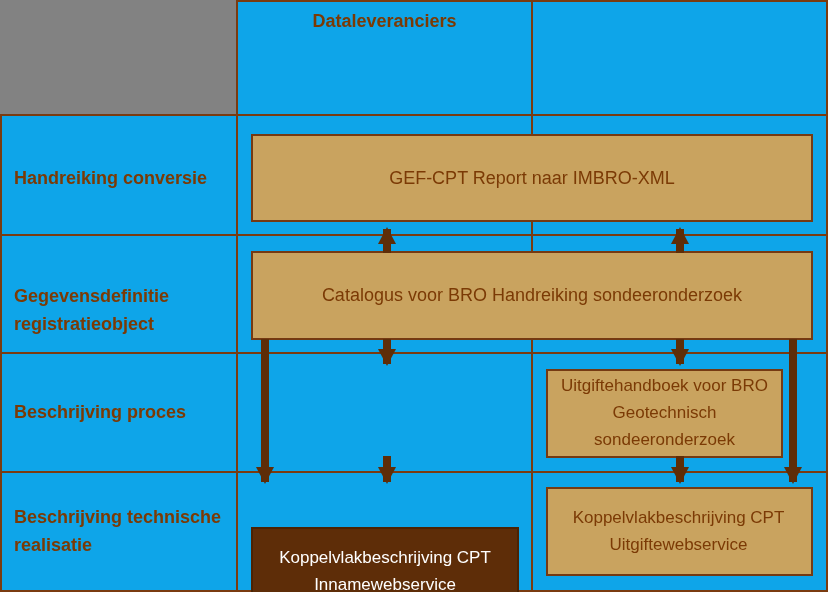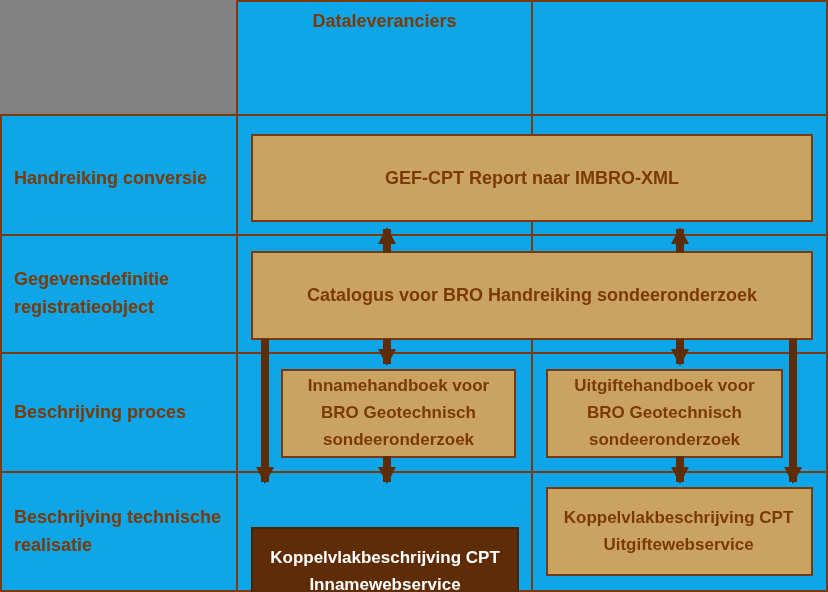--- a/index.html
+++ b/index.html
@@ -29,21 +29,21 @@
     line-height: 1.55; text-align: left;
   }
   .row-label > span { max-width: 212px; }
   .box {
     position: absolute;
     background: #c9a35f;
     border: 2px solid #753a12;
     box-sizing: border-box;
     display: flex; align-items: center; justify-content: center;
     text-align: center;
-    color: #7b3a05; font-weight: bold;
+    color: #7b3a05; font-weight: normal;
     padding: 2px 10px;
   }
   .box.big { font-size: 18px; }
   .box.small { font-size: 17px; line-height: 1.58; }
   .box.dark {
     background: #5e2d08;
     border-color: #4a2304;
     color: #ffffff;
     margin-top: 40px;
   }
@@ -68,35 +68,34 @@
   <div class="gridline" style="left:0; top:471px; width:828px; height:2px;"></div>
   <div class="gridline" style="left:0; top:116px; width:2px; height:476px;"></div>
   <div class="gridline" style="left:826px; top:0; width:2px; height:592px;"></div>
   <div class="gridline" style="left:0; top:590px; width:828px; height:2px;"></div>
 
   <div class="col-header" style="left:238px; width:293px;">Dataleveranciers</div>
 
   <div class="row-label" style="top:120px; height:118px;">
     <span>Handreiking conversie</span>
   </div>
-  <div class="row-label" style="top:236px; height:116px;">
+  <div class="row-label" style="top:253px; height:116px;">
     <span>Gegevensdefinitie registratieobject</span>
   </div>
   <div class="row-label" style="top:354px; height:117px;">
     <span>Beschrijving proces</span>
   </div>
   <div class="row-label" style="top:473px; height:117px;">
     <span>Beschrijving technische realisatie</span>
   </div>
 
   <div class="box big" style="left:251px; top:134px; width:562px; height:88px;">GEF-CPT Report naar IMBRO-XML</div>
 
   <div class="box big" style="left:251px; top:251px; width:562px; height:89px;">Catalogus voor BRO Handreiking sondeeronderzoek</div>
 
-  <div class="box small" style="left:281px; top:369px; width:235px; height:89px;">Innamehandboek voor BRO Geotechnisch sondeeronderzoek</div>
 
   <div class="box small" style="left:546px; top:369px; width:237px; height:89px;">Uitgiftehandboek voor BRO Geotechnisch sondeeronderzoek</div>
 
   <div class="box small dark" style="left:251px; top:487px; width:268px; height:89px;">Koppelvlakbeschrijving CPT Innamewebservice</div>
 
   <div class="box small" style="left:546px; top:487px; width:267px; height:89px;padding-left:8px;">Koppelvlakbeschrijving CPT Uitgiftewebservice</div>
 
   <svg class="arrows" width="828" height="592" viewBox="0 0 828 592">
     <defs>
       <marker id="ah" markerUnits="userSpaceOnUse" markerWidth="24" markerHeight="20" refX="15" refY="9" orient="auto">

